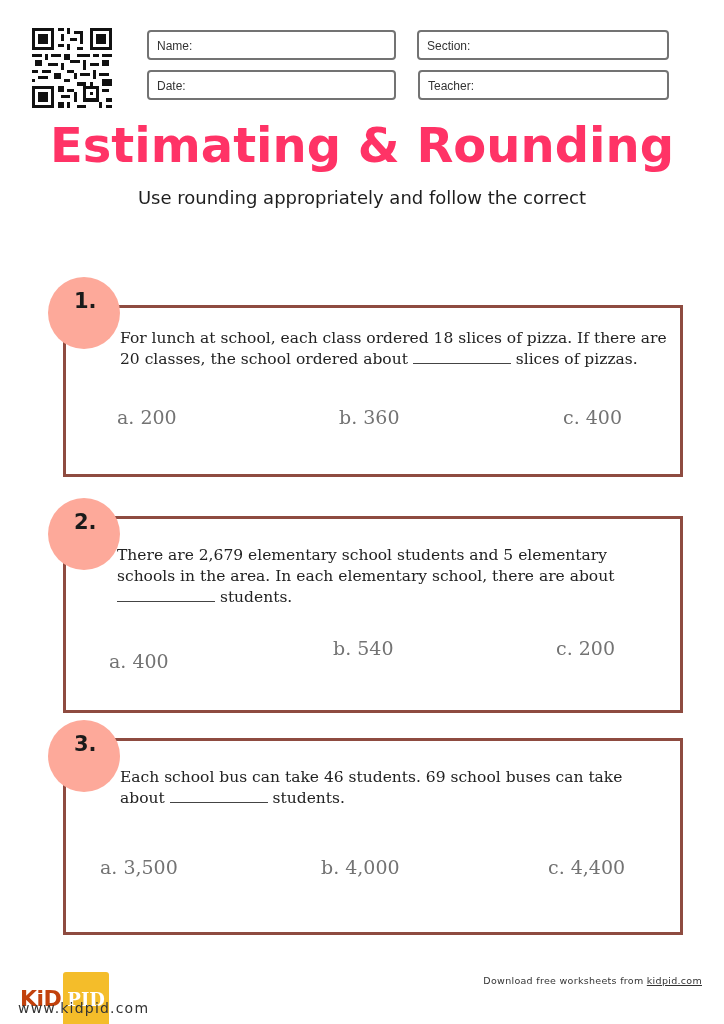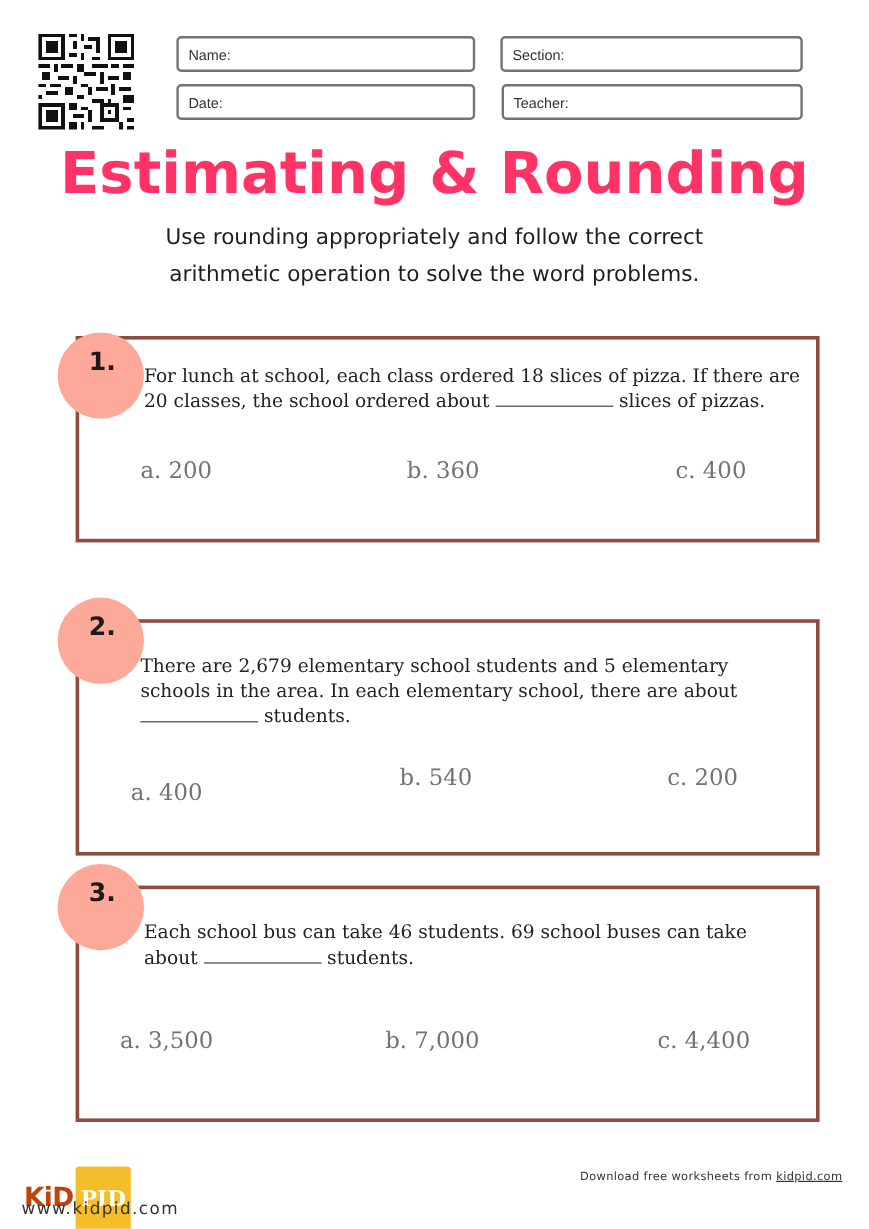--- a/index.html
+++ b/index.html
@@ -117,24 +117,23 @@
   <span>Date:</span>
 </div>
 <div class="abs field" style="left:418px; top:70px; width:251px;">
   <span>Teacher:</span>
 </div>
 
 <div class="abs title">Estimating &amp; Rounding</div>
 
 <div class="abs subtitle">
   <div>Use rounding appropriately and follow the correct</div>
-  <div>arithmetic operation to solve the word problems.</div>
 </div>
 
-<div class="abs qbox" style="top:280px; height:172px;">
+<div class="abs qbox" style="top:305px; height:172px;">
   <div class="abs qtext" style="left:54px; top:20px;">
     <div>For lunch at school, each class ordered 18 slices of pizza. If there are</div>
     <div>
       <span>20 classes, the school ordered about</span>
       <span class="blank"></span>
       <span>slices of pizzas.</span>
     </div>
   </div>
   <div class="abs opt" style="left:51px; top:98px;">a. 200</div>
   <div class="abs opt" style="left:273px; top:98px;">b. 360</div>
@@ -164,21 +163,21 @@
 <div class="abs qbox" style="top:738px; height:197px;">
   <div class="abs qtext" style="left:54px; top:26px;">
     <div>Each school bus can take 46 students. 69 school buses can take</div>
     <div>
       <span>about</span>
       <span class="blank"></span>
       <span>students.</span>
     </div>
   </div>
   <div class="abs opt" style="left:34px; top:115px;">a. 3,500</div>
-  <div class="abs opt" style="left:255px; top:115px;">b. 7,000</div>
+  <div class="abs opt" style="left:255px; top:115px;">b. 4,000</div>
   <div class="abs opt" style="left:482px; top:115px;">c. 4,400</div>
 </div>
 <div class="abs badge" style="left:48px; top:720px;">
   <span>3.</span>
 </div>
 
 <div class="abs logo">
   <span class="kid">KiD</span><span class="pid">PID</span>
 </div>
 <div class="abs logo-url">www.kidpid.com</div>

